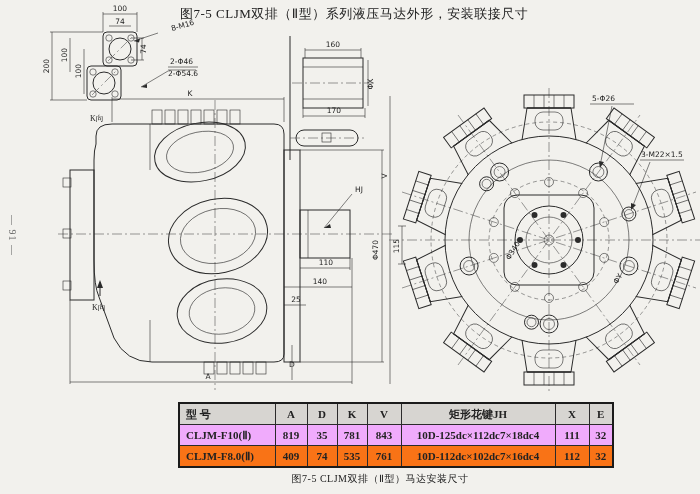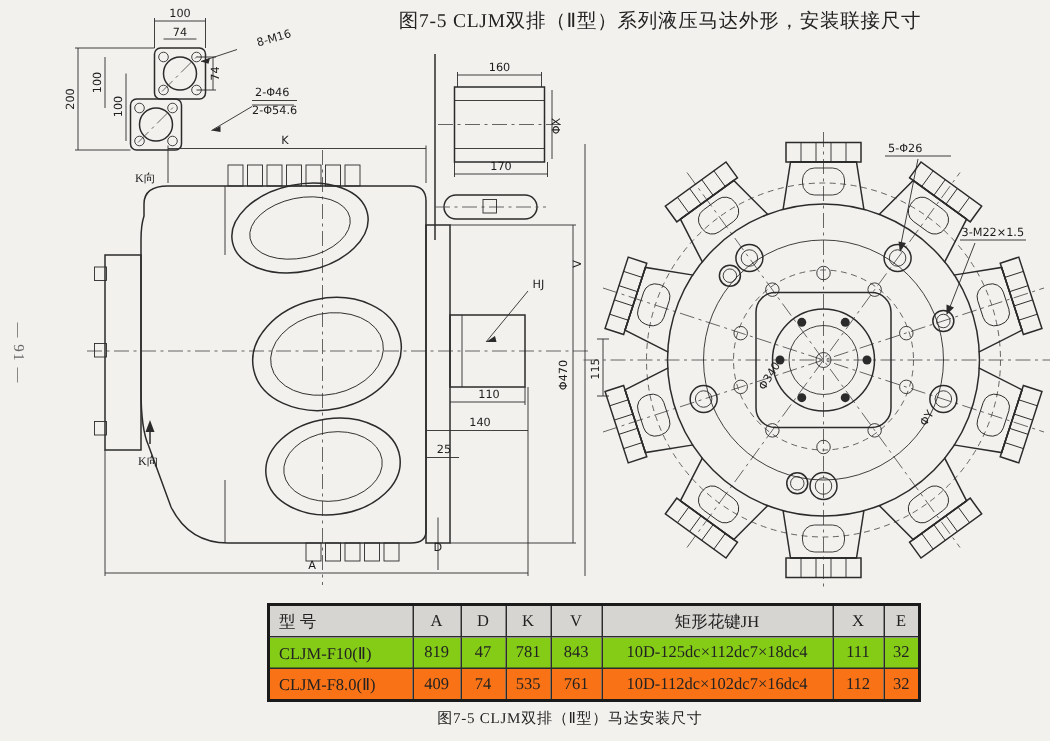--- a/index.html
+++ b/index.html
@@ -1,37 +1,37 @@
 <!DOCTYPE html>
 <html><head>
 <meta charset="utf-8">
 <style>
   html,body{margin:0;padding:0}
   .page{position:relative;width:700px;height:494px;background:#f2f1ed;
         font-family:"Liberation Serif",serif;color:#222;overflow:hidden}
-  .top-caption{position:absolute;top:5px;left:180px;width:520px;text-align:center;
+  .top-caption{position:absolute;top:5px;left:180px;width:520px;
         font-size:13px;letter-spacing:.5px}
   .bottom-caption{position:absolute;top:472px;left:120px;width:520px;text-align:center;
         font-size:10px;letter-spacing:.5px}
   .page-num{position:absolute;top:230px;left:-18px;width:60px;text-align:center;
         transform:rotate(90deg);font-size:10px;color:#666;letter-spacing:1px}
   svg{position:absolute;top:0;left:0}
   .ln{stroke:#2b2b2b;fill:none;stroke-width:1}
   .thin{stroke:#2b2b2b;fill:none;stroke-width:.6}
   .cl{stroke:#555;fill:none;stroke-width:.6;stroke-dasharray:10 3 2 3}
   .dsh{stroke:#555;fill:none;stroke-width:.6;stroke-dasharray:4 3}
   .dim{font-size:7.5px;fill:#1d1d1d;font-family:"DejaVu Sans",sans-serif}
   .dimc{font-size:8px;fill:#1d1d1d;font-family:"Liberation Serif",serif}
   .ink{fill:#2b2b2b;stroke:none}
   .spec-table{position:absolute;left:178px;top:402px;border-collapse:collapse;
         table-layout:fixed;font-size:11px;border:2px solid #1b1b1b}
   .spec-table th,.spec-table td{border:1px solid #2b2b2b;text-align:center;
-        padding:0 2px;font-weight:normal;height:20px;white-space:nowrap;overflow:hidden}
+        padding:0 2px;font-weight:bold;height:20px;white-space:nowrap;overflow:hidden}
   .spec-table thead th{background:#d7d5d1}
-  .spec-table tr.r1 td{background:#84cc16}
+  .spec-table tr.r1 td{background:#f0abfc}
   .spec-table tr.r2 td{background:#f97316}
   .spec-table .model{text-align:left;padding-left:6px}
 </style>
 </head>
 <body>
 
 <div class="page">
 
   <div class="top-caption">图7-5  CLJM双排（Ⅱ型）系列液压马达外形，安装联接尺寸</div>
   <div class="page-num">— 91 —</div>
@@ -306,21 +306,21 @@
         <th>V</th>
         <th>矩形花键JH</th>
         <th>X</th>
         <th>E</th>
       </tr>
     </thead>
     <tbody>
       <tr class="r1">
         <td class="model">CLJM-F10(Ⅱ)</td>
         <td>819</td>
-        <td>47</td>
+        <td>35</td>
         <td>781</td>
         <td>843</td>
         <td>10D-125dc×112dc7×18dc4</td>
         <td>111</td>
         <td>32</td>
       </tr>
       <tr class="r2">
         <td class="model">CLJM-F8.0(Ⅱ)</td>
         <td>409</td>
         <td>74</td>

